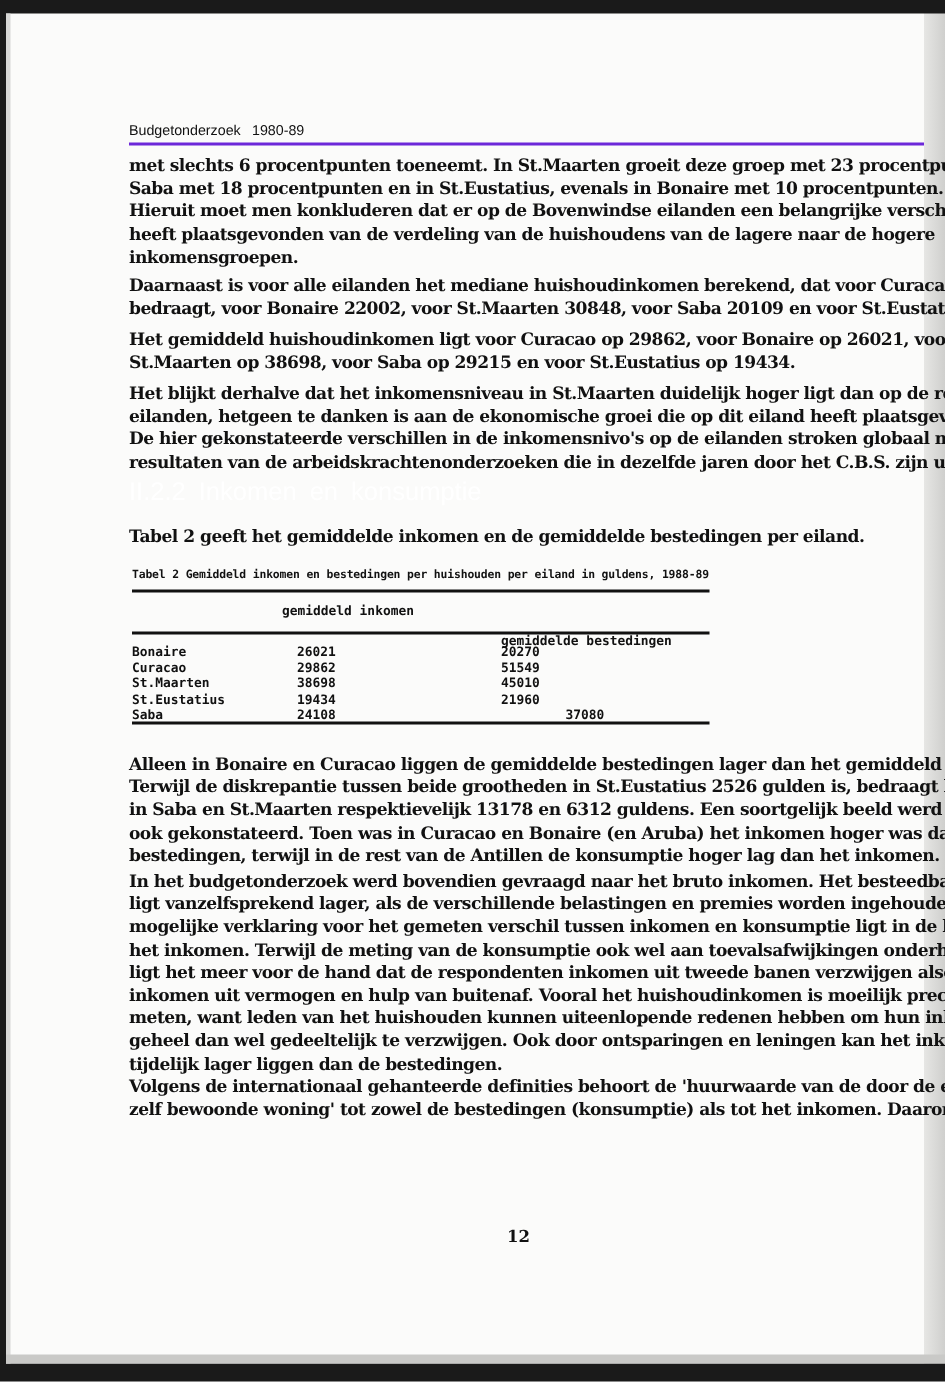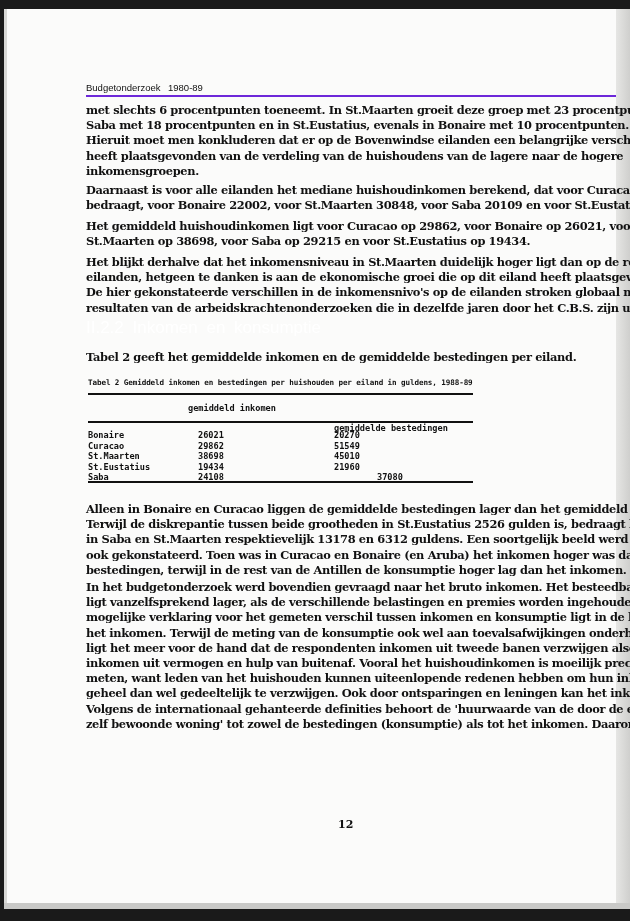--- a/index.html
+++ b/index.html
@@ -155,17 +155,18 @@
 
 <div class="block" style="top:580px;">
   <span class="line">In het budgetonderzoek werd bovendien gevraagd naar het bruto inkomen. Het besteedbaar inkomen</span>
   <span class="line">ligt vanzelfsprekend lager, als de verschillende belastingen en premies worden ingehouden. Een</span>
   <span class="line">mogelijke verklaring voor het gemeten verschil tussen inkomen en konsumptie ligt in de hoogte van</span>
   <span class="line">het inkomen. Terwijl de meting van de konsumptie ook wel aan toevalsafwijkingen  onderhevig is,</span>
   <span class="line">ligt het meer voor de hand dat de respondenten inkomen uit tweede banen verzwijgen alsook</span>
   <span class="line">inkomen uit vermogen en hulp van buitenaf. Vooral het huishoudinkomen is moeilijk precies te</span>
   <span class="line">meten, want leden van het huishouden kunnen uiteenlopende redenen hebben om hun inkomen</span>
   <span class="line">geheel dan wel gedeeltelijk te verzwijgen. Ook door ontsparingen en leningen kan het inkomen</span>
+  <span class="line last">tijdelijk lager liggen dan de bestedingen.</span>
   <span class="line">Volgens de internationaal gehanteerde definities behoort de 'huurwaarde van de door de eigenaar</span>
   <span class="line">zelf bewoonde woning' tot zowel de bestedingen (konsumptie) als tot het inkomen. Daarom vormt</span>
 </div>
 
 <div class="page-number">12</div>
 
 </body></html>

